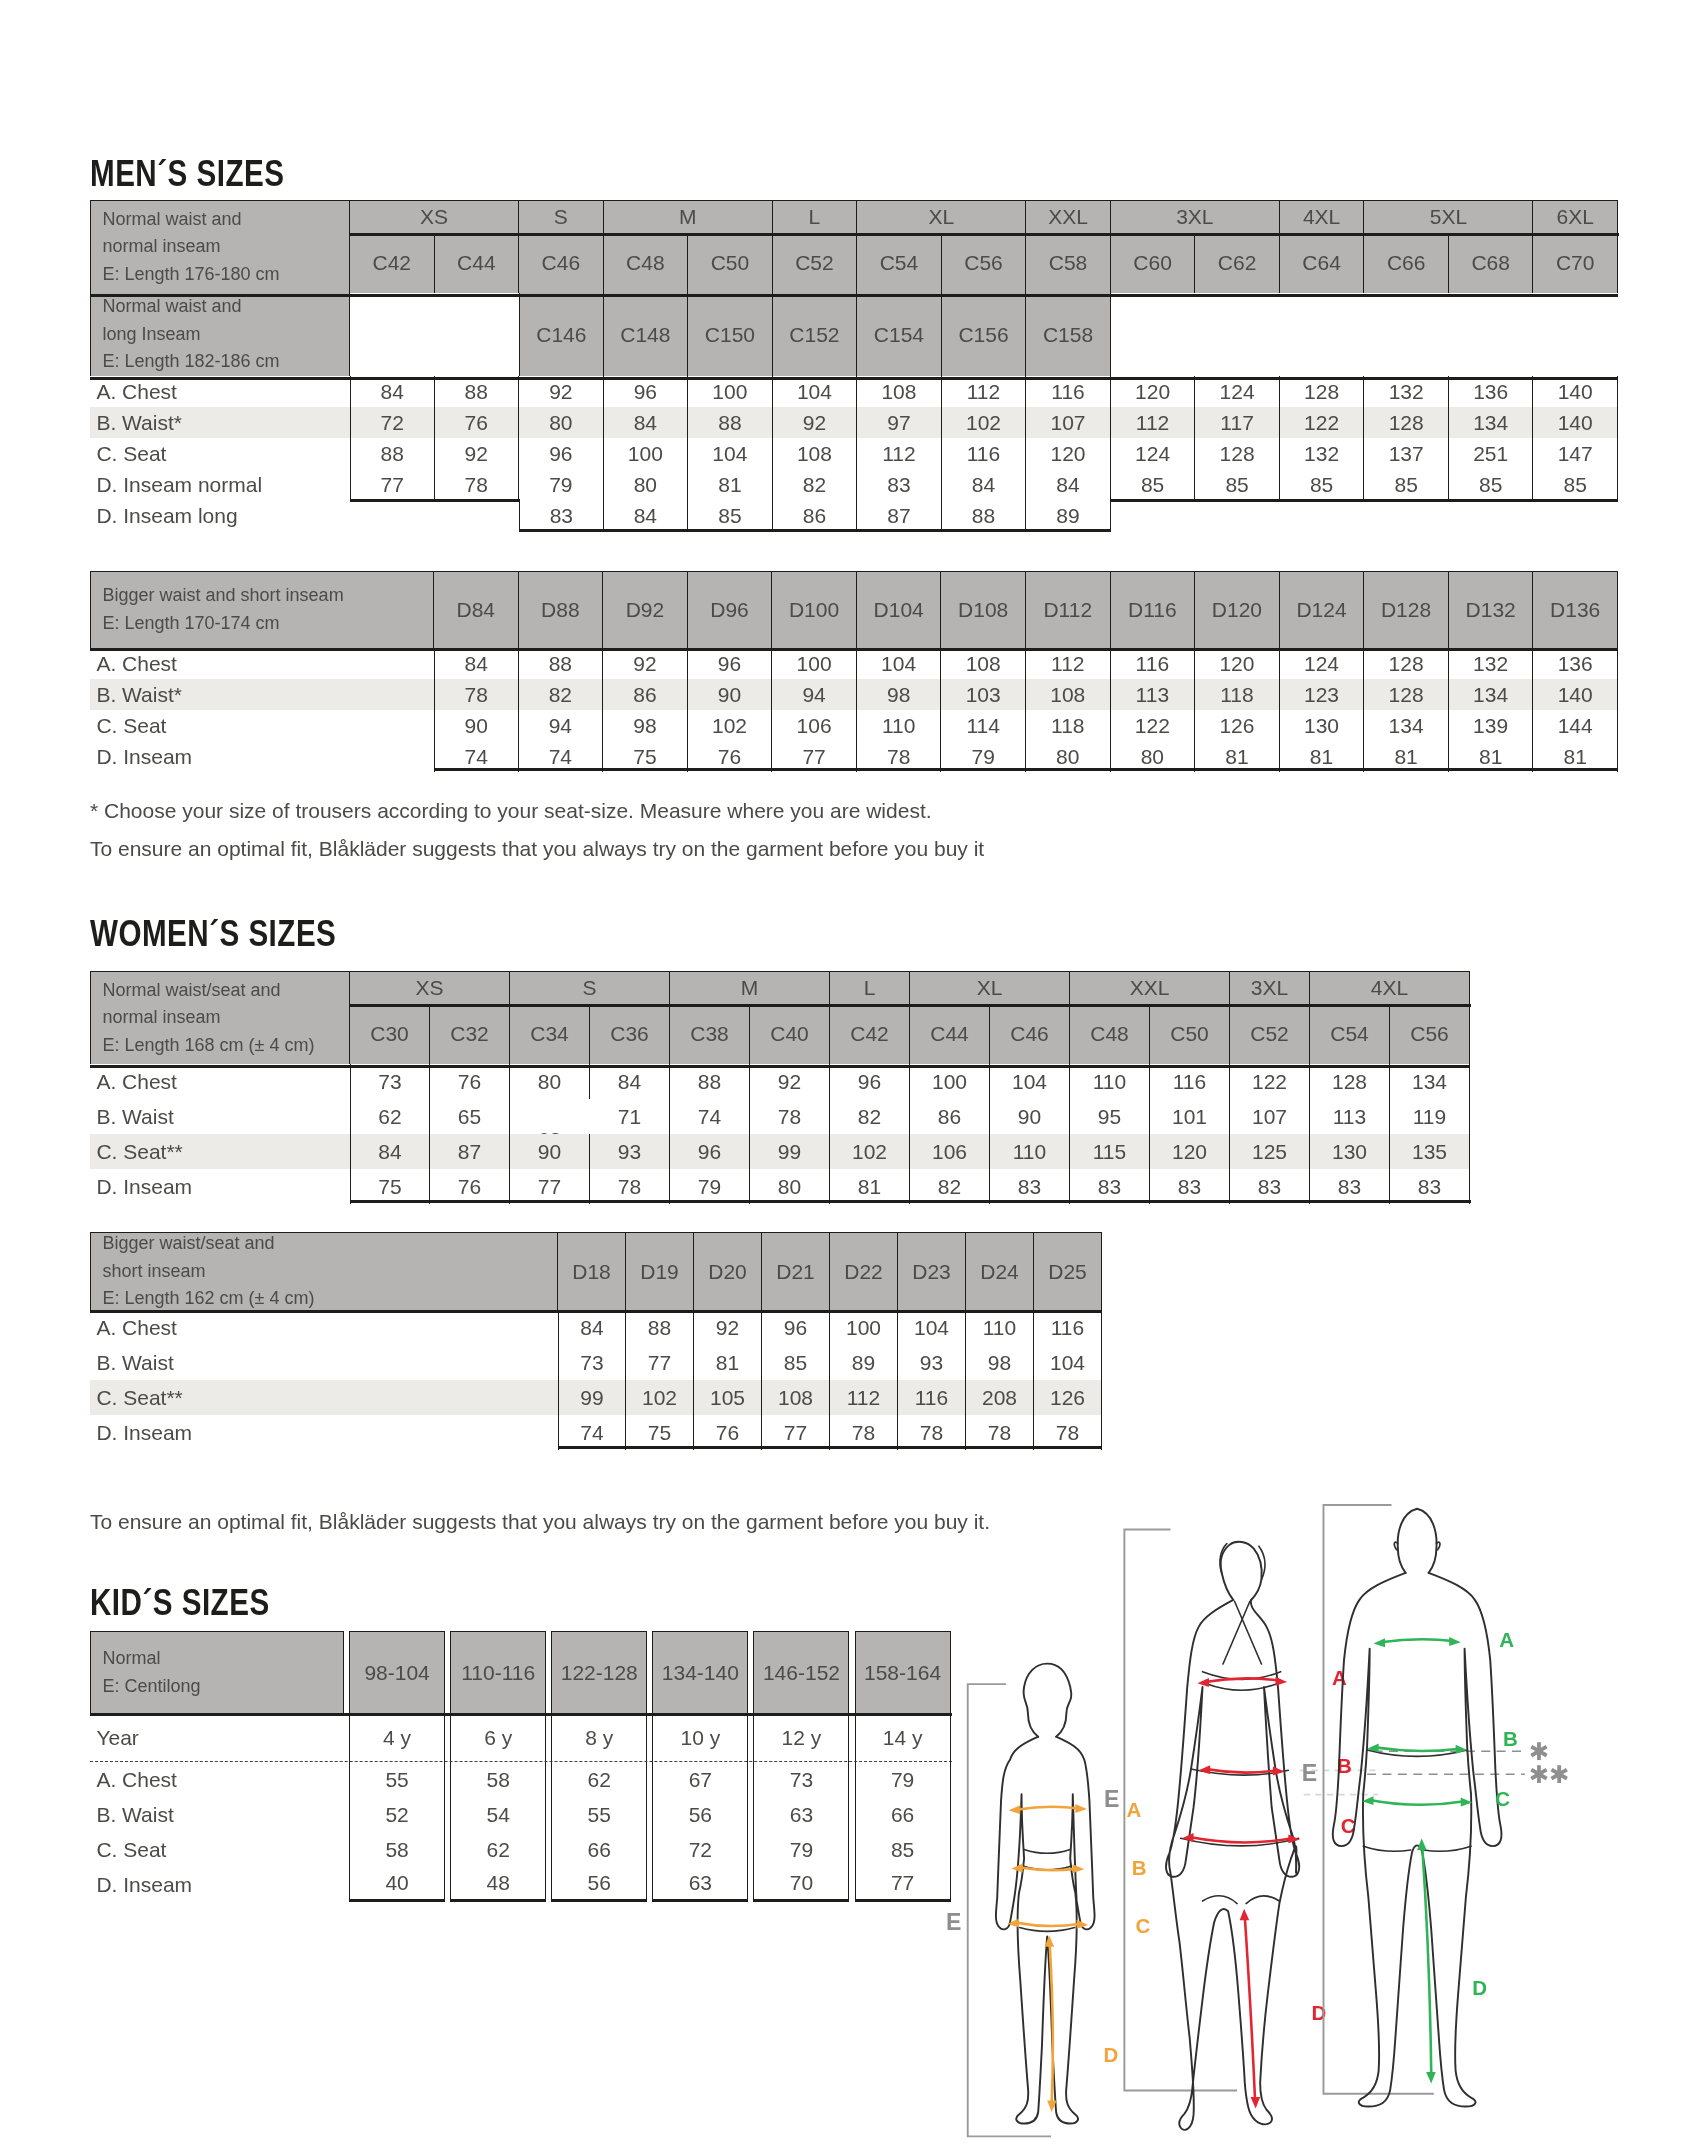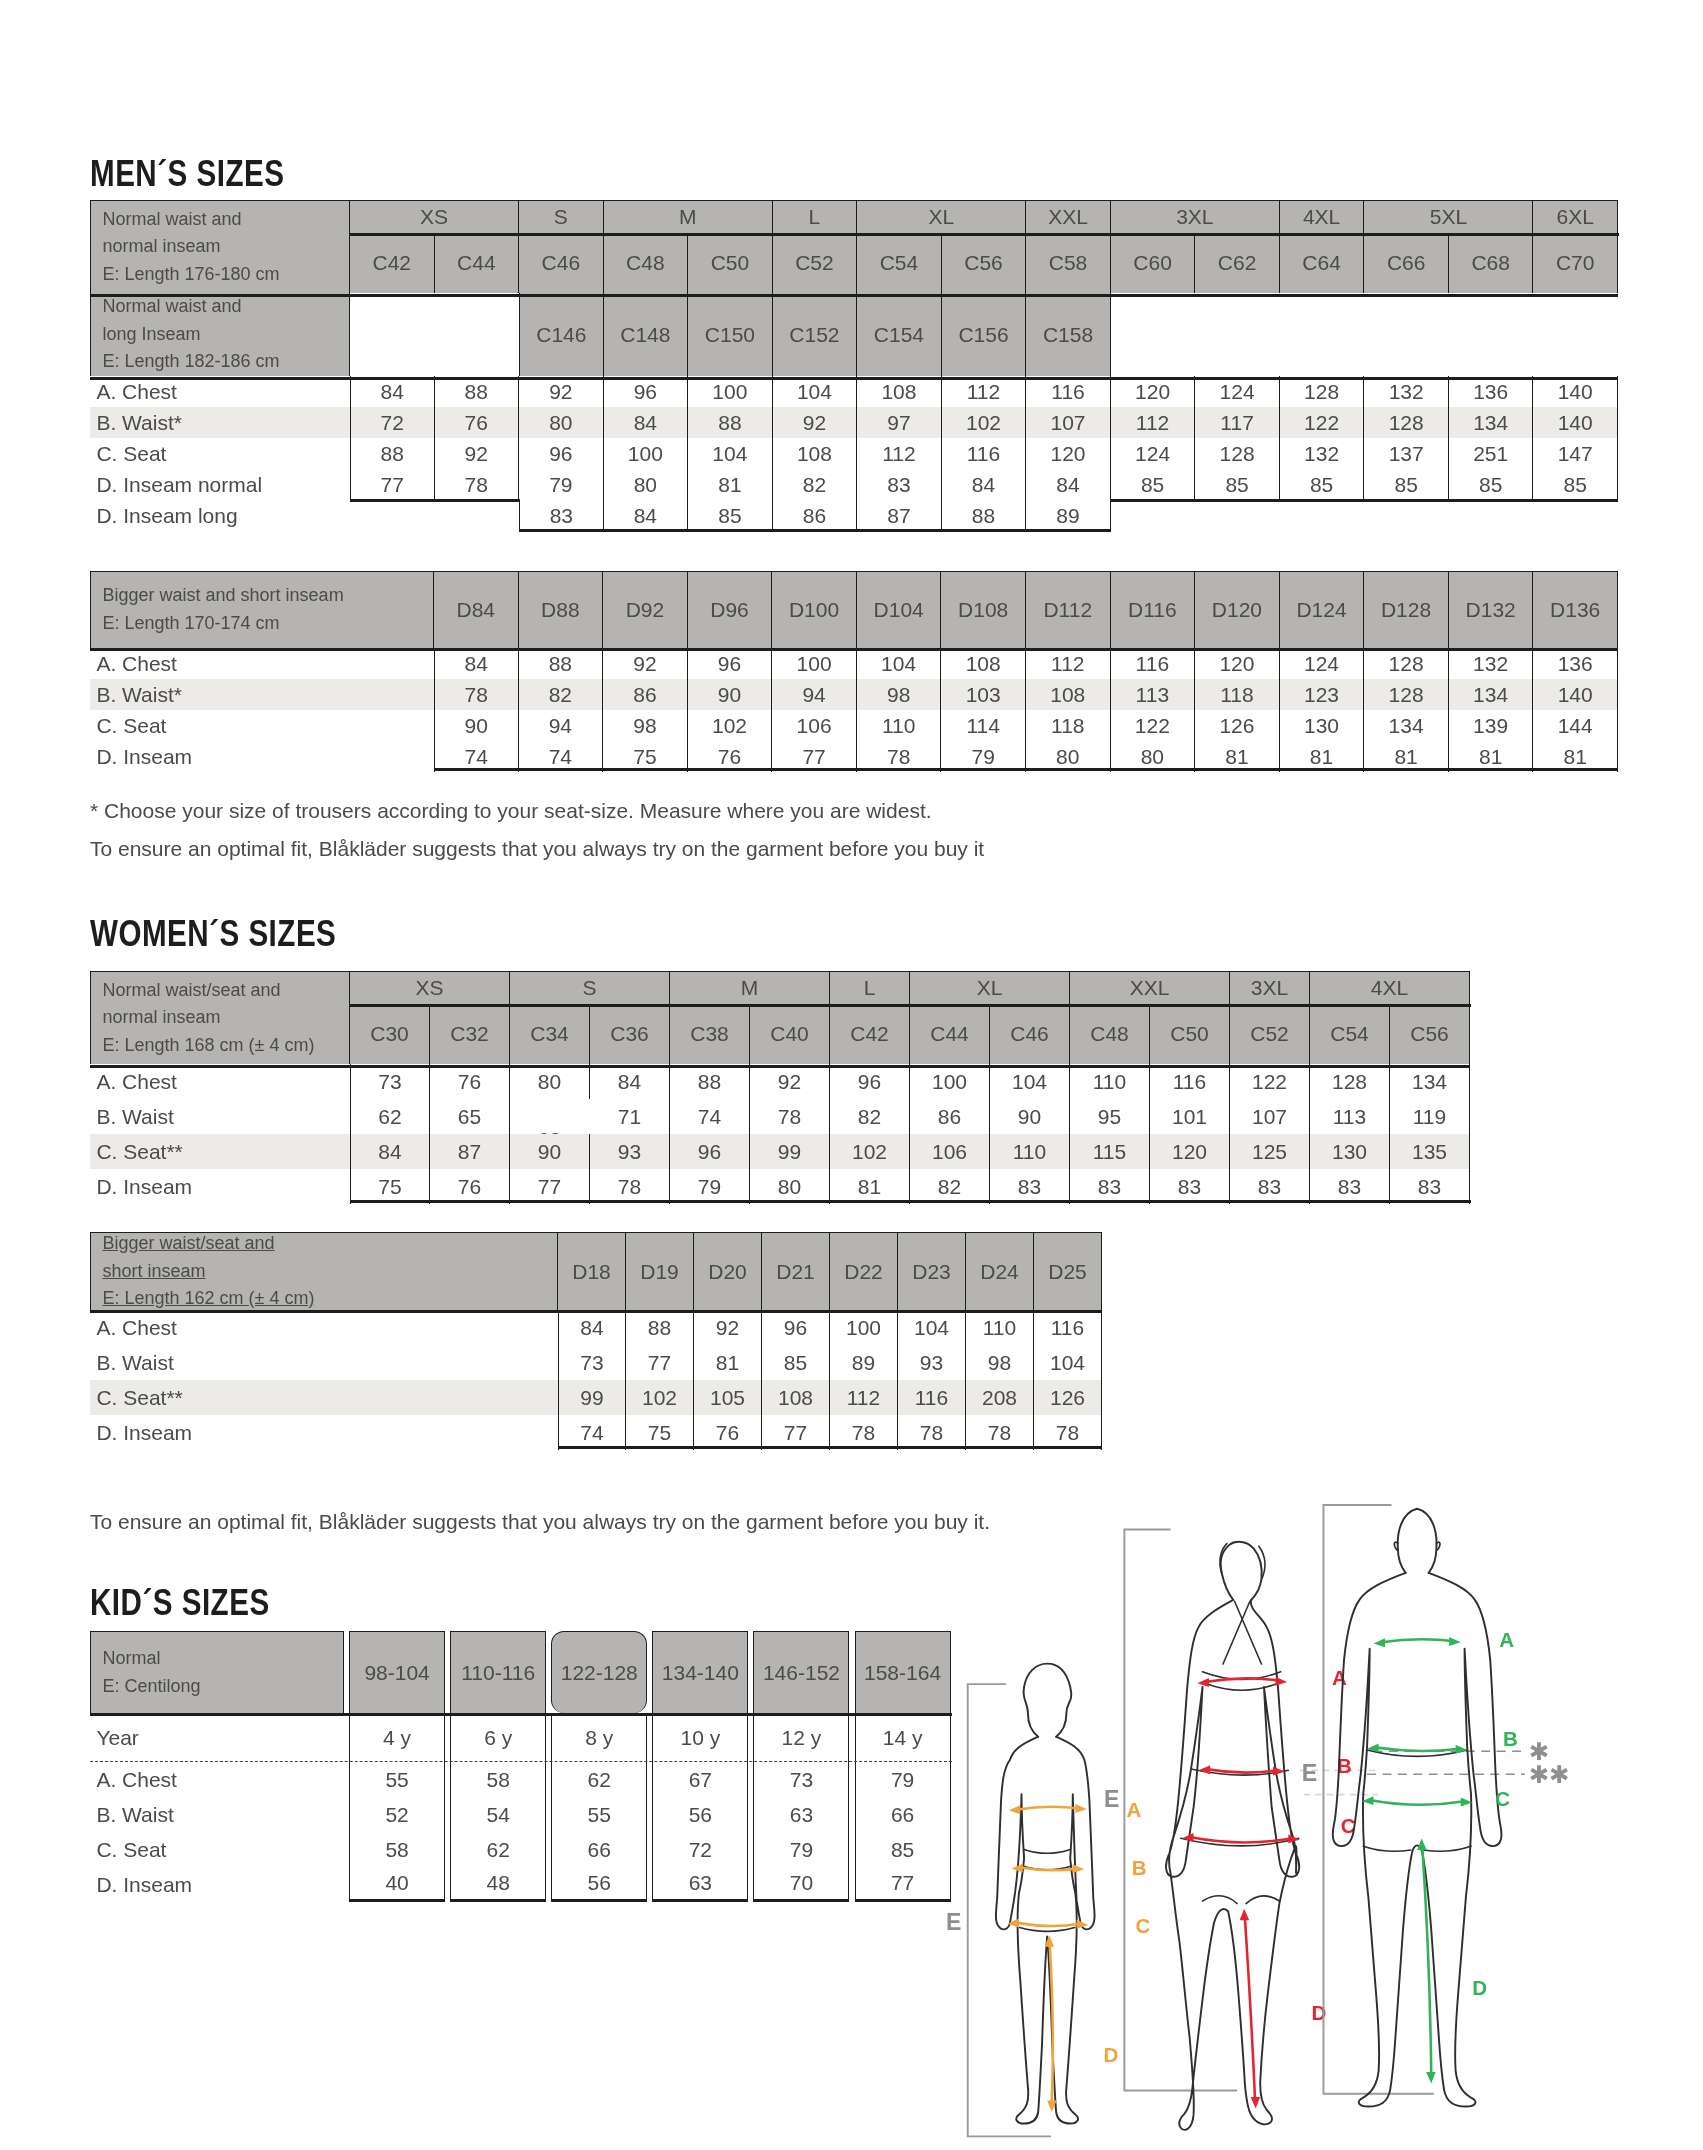--- a/index.html
+++ b/index.html
@@ -332,21 +332,21 @@
       <div class="c v br" style="grid-area: 6 / 11;">83</div>
       <div class="c v br" style="grid-area: 6 / 12;">83</div>
       <div class="c v br" style="grid-area: 6 / 13;">83</div>
       <div class="c v br" style="grid-area: 6 / 14;">83</div>
       <div class="c v br" style="grid-area: 6 / 15;">83</div>
       <div class="rule" style="left: 260px; top: 33px; width: 1121px; height: 2.6px;"></div>
       <div class="rule" style="left: 0px; top: 94px; width: 1380px; height: 3.2px;"></div>
       <div class="rule" style="left: 260px; top: 229px; width: 1121px; height: 2.6px;"></div>
     </div>
   <div id="t-women-bigger" class="size-table" style="left: 90px; top: 1232px; width: 1012px; height: 217px; grid-template-columns: 468px repeat(8, 1fr); grid-template-rows: 78px repeat(4, 35px);">
-      <div class="c h lab blrt" style="grid-area: 1 / 1; text-decoration: underline;">
+      <div class="c h lab blrt" style="grid-area: 1 / 1;">
         <div class="line">Bigger waist/seat and</div>
         <div class="line">short inseam</div>
         <div class="line">E: Length 162 cm (± 4 cm)</div>
       </div>
       <div class="c h br bt" style="grid-area: 1 / 2;">D18</div>
       <div class="c h br bt" style="grid-area: 1 / 3;">D19</div>
       <div class="c h br bt" style="grid-area: 1 / 4;">D20</div>
       <div class="c h br bt" style="grid-area: 1 / 5;">D21</div>
       <div class="c h br bt" style="grid-area: 1 / 6;">D22</div>
       <div class="c h br bt" style="grid-area: 1 / 7;">D23</div>
@@ -394,21 +394,21 @@
   <div class="footnote" style="left:90px;top:1510px;">To ensure an optimal fit, Blåkläder suggests that you always try on the garment before you buy it.</div>
 
   <div class="sec-title" style="left:90px;top:1582px;">KID´S SIZES</div>
   <div id="t-kids" class="size-table" style="left: 90px; top: 1631px; width: 862px; height: 272px; column-gap: 5.1px; grid-template-columns: 254px repeat(6, 96px); grid-template-rows: 82px 49px repeat(4, 35px);">
       <div class="c h lab blrt" style="grid-area: 1 / 1;">
         <div class="line">Normal</div>
         <div class="line">E: Centilong</div>
       </div>
       <div class="c h kb bt" style="grid-area: 1 / 2;">98-104</div>
       <div class="c h kb bt" style="grid-area: 1 / 3;">110-116</div>
-      <div class="c h kb bt" style="grid-area: 1 / 4; border-radius: 13px;">122-128</div>
+      <div class="c h kb bt" style="grid-area: 1 / 4;">122-128</div>
       <div class="c h kb bt" style="grid-area: 1 / 5;">134-140</div>
       <div class="c h kb bt" style="grid-area: 1 / 6;">146-152</div>
       <div class="c h kb bt" style="grid-area: 1 / 7;">158-164</div>
       <div class="c rl" style="grid-area: 2 / 1;">Year</div>
       <div class="c v kb" style="grid-area: 2 / 2;">4 y</div>
       <div class="c v kb" style="grid-area: 2 / 3;">6 y</div>
       <div class="c v kb" style="grid-area: 2 / 4;">8 y</div>
       <div class="c v kb" style="grid-area: 2 / 5;">10 y</div>
       <div class="c v kb" style="grid-area: 2 / 6;">12 y</div>
       <div class="c v kb" style="grid-area: 2 / 7;">14 y</div>

